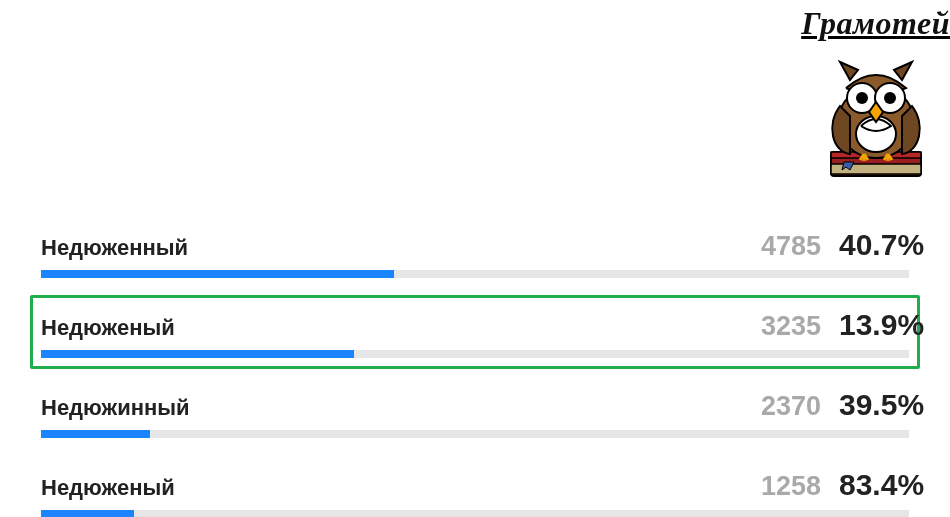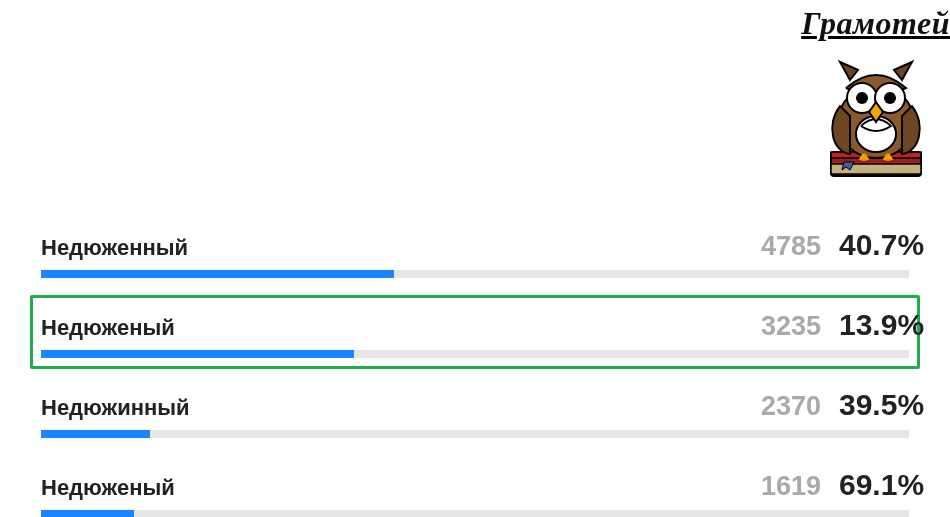--- a/index.html
+++ b/index.html
@@ -155,21 +155,21 @@
       <span class="option-percent">39.5%</span>
     </div>
     <div class="bar-track">
       <div class="bar-fill" style="width:12.5%"></div>
     </div>
   </div>
 
   <div class="option">
     <div class="option-row">
       <span class="option-label">Недюженый</span>
-      <span class="option-count">1619</span>
-      <span class="option-percent">69.1%</span>
+      <span class="option-count">1258</span>
+      <span class="option-percent">83.4%</span>
     </div>
     <div class="bar-track">
       <div class="bar-fill" style="width:10.7%"></div>
     </div>
   </div>
 
 </div>
 
 </body></html>

